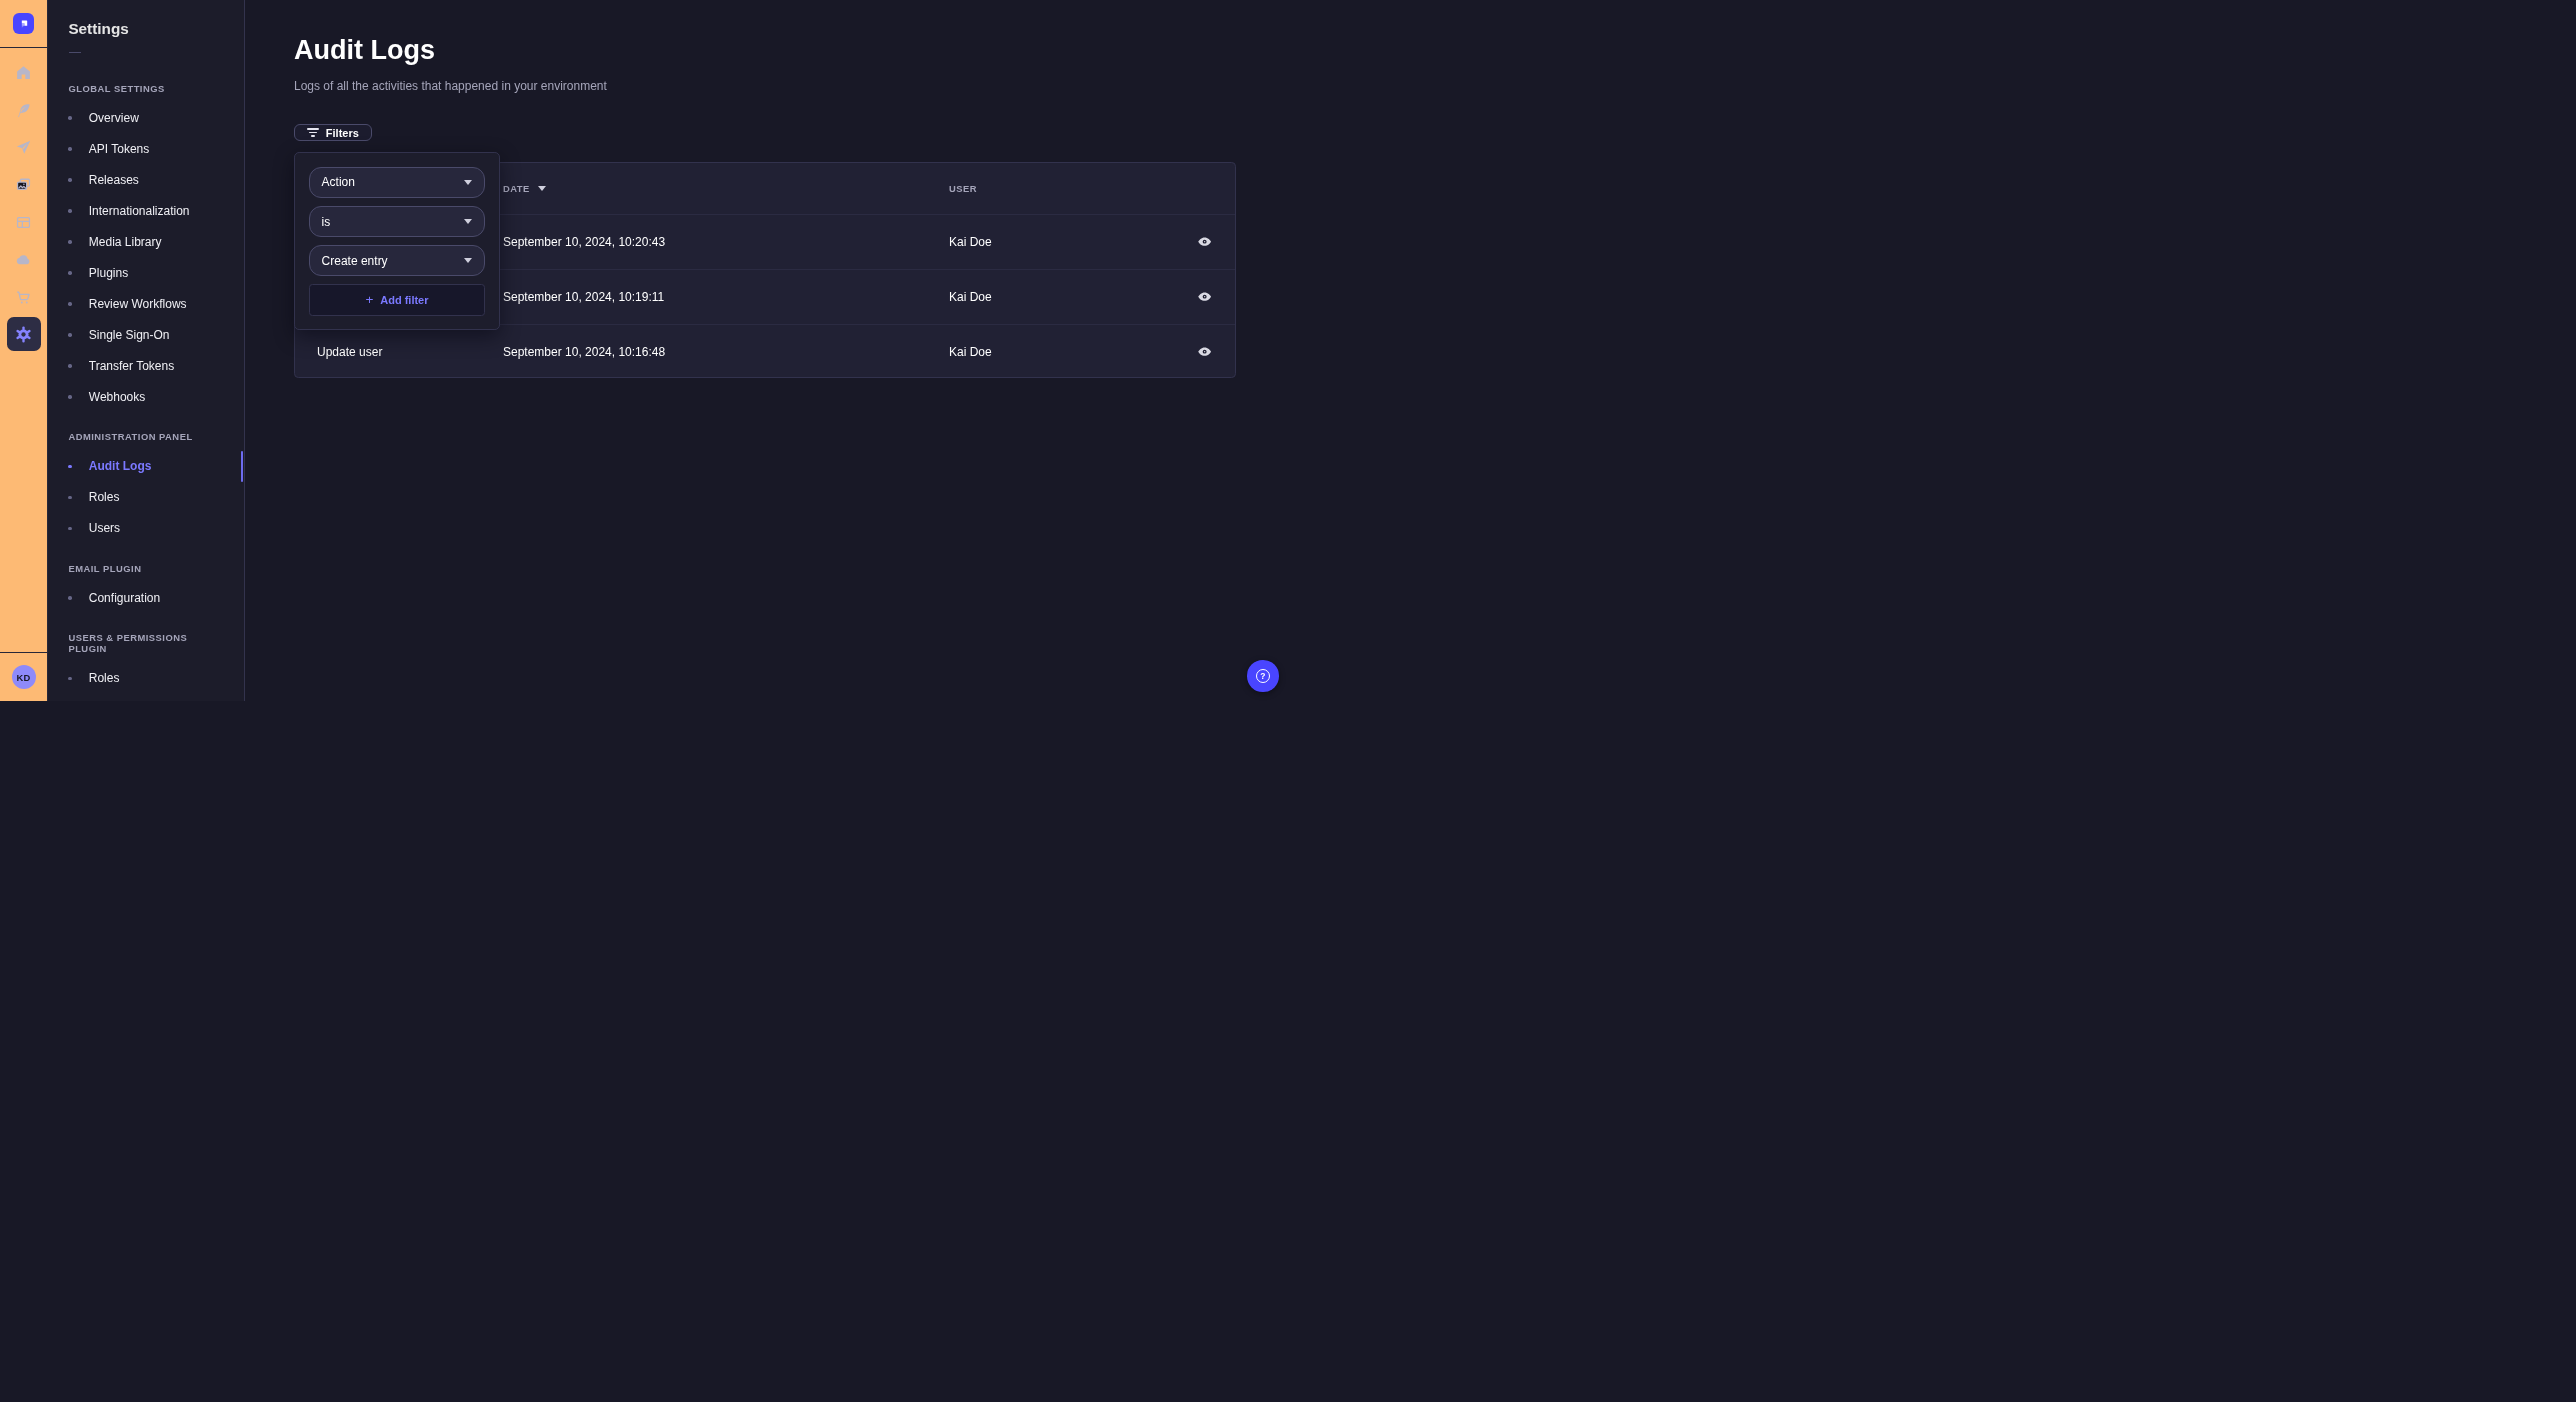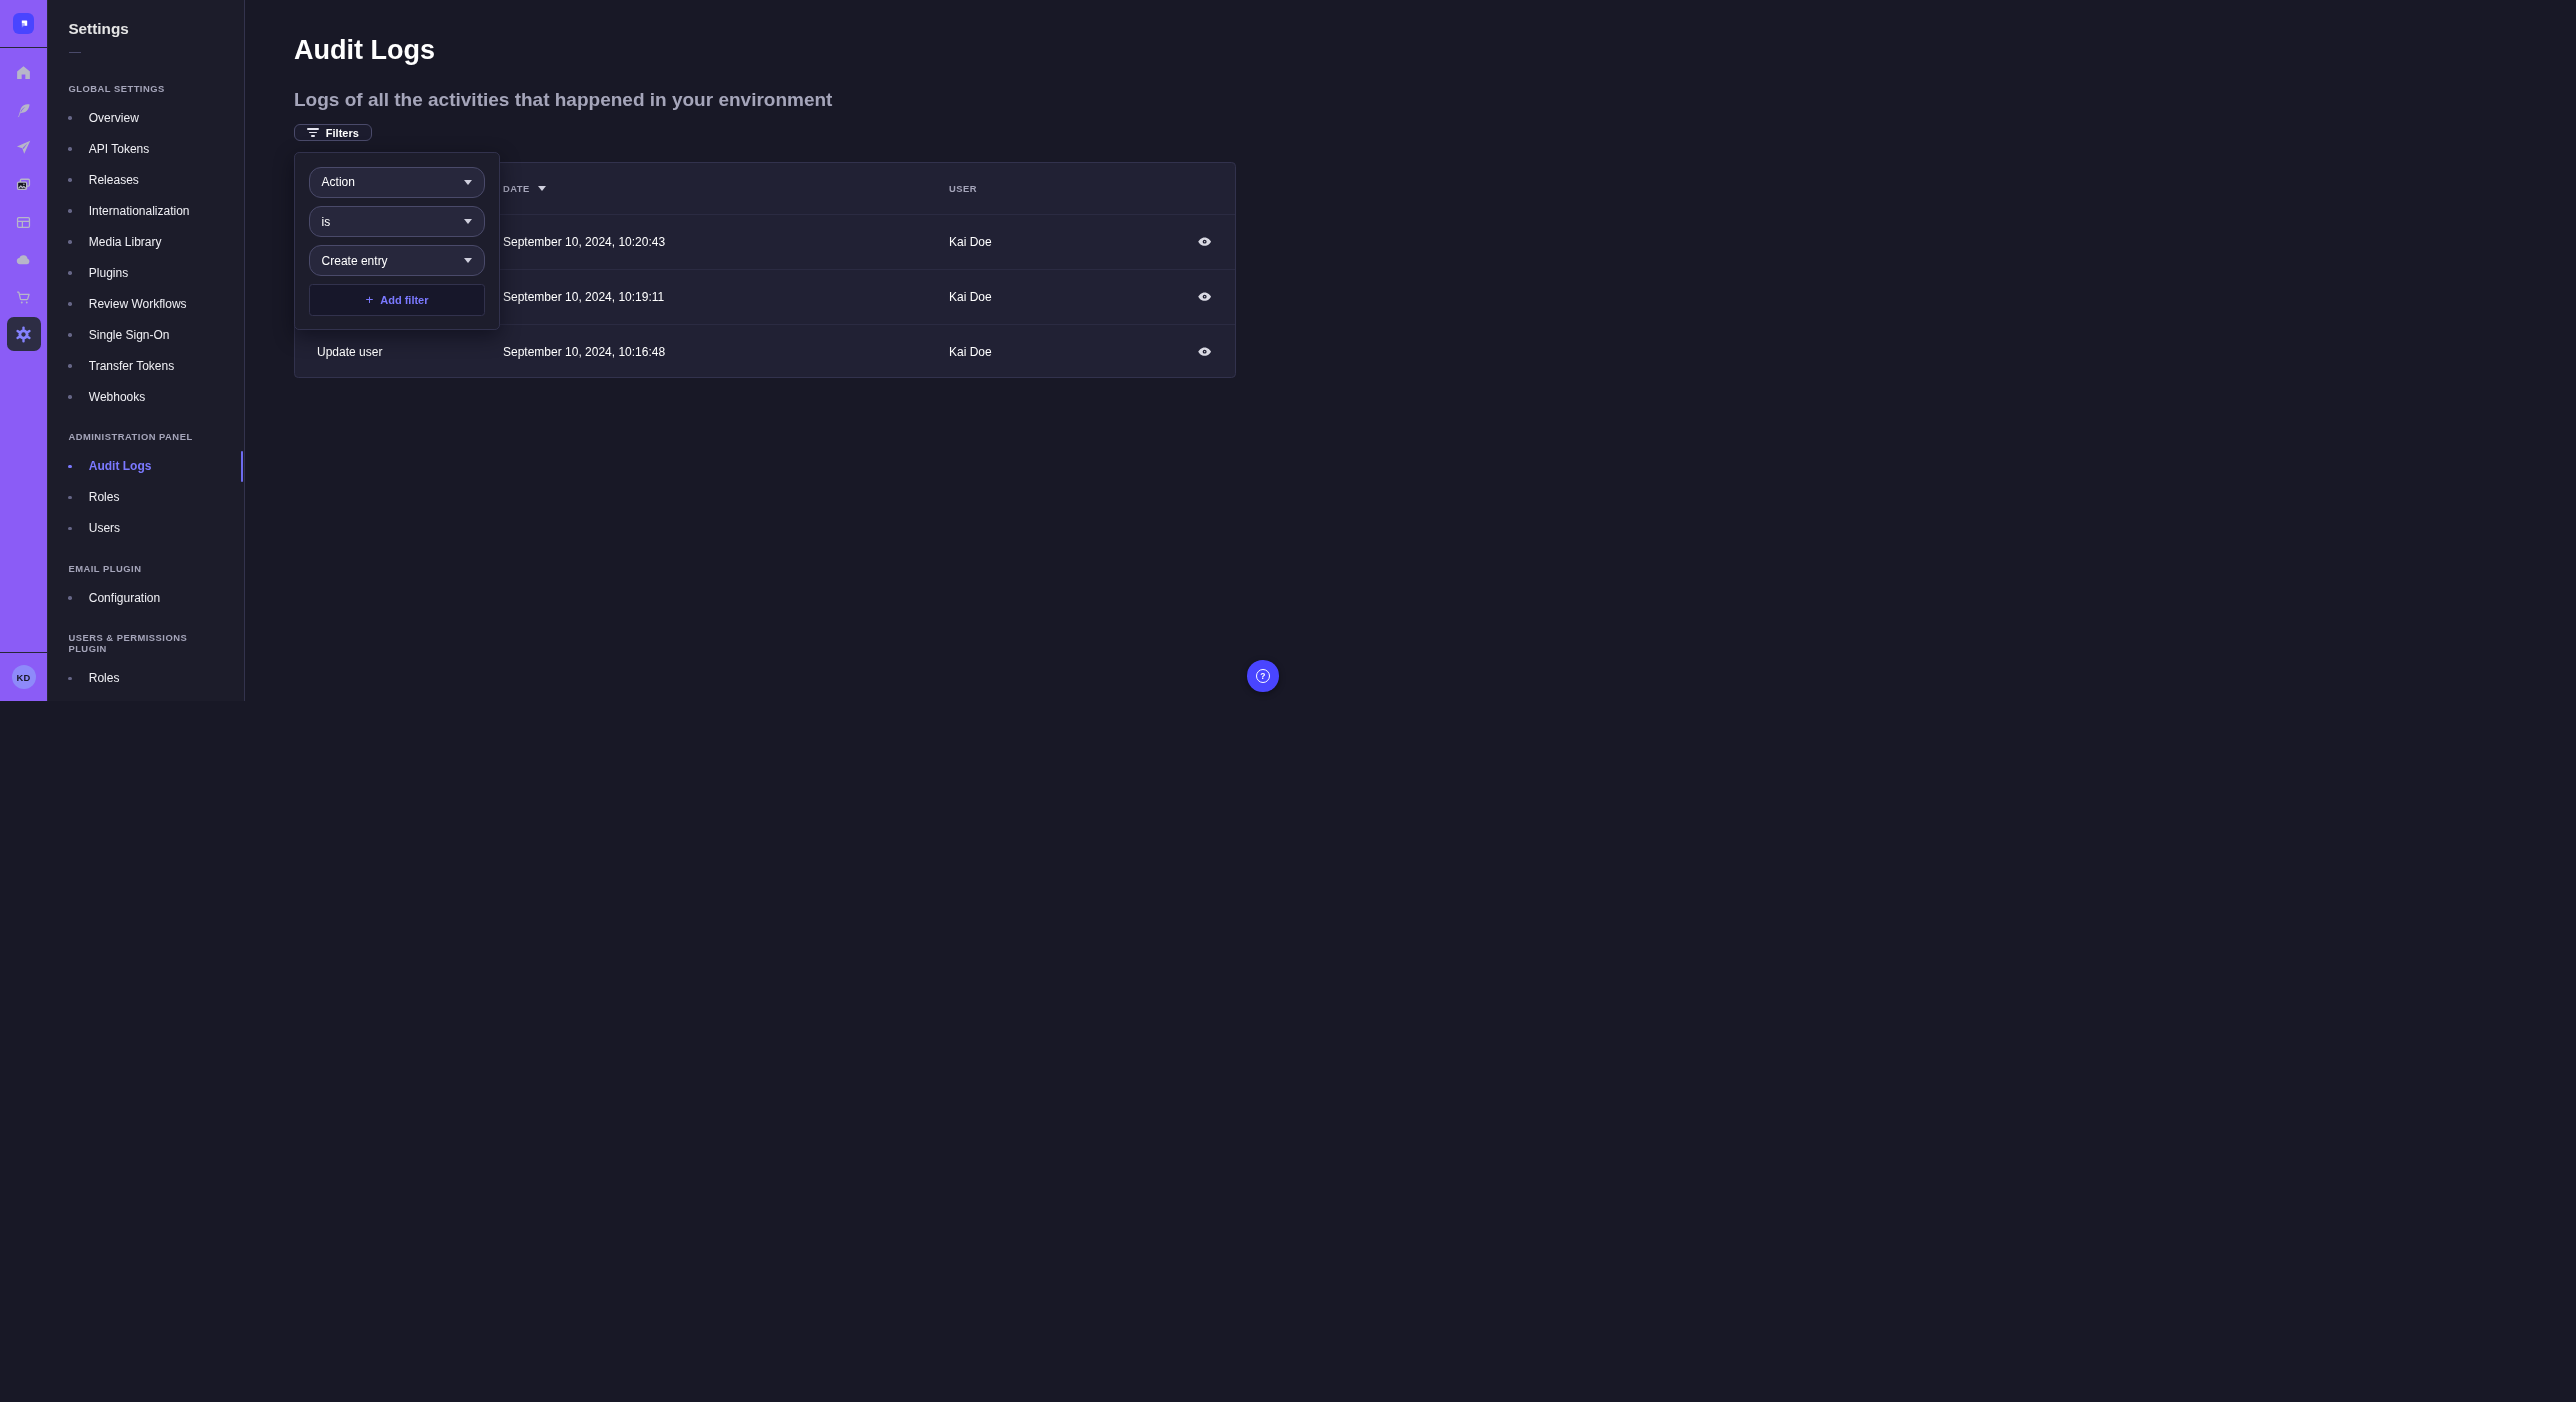--- a/index.html
+++ b/index.html
@@ -7,21 +7,21 @@
   body {
     font-family:"Liberation Sans", sans-serif;
     background:#181826;
     color:#ffffff;
     overflow:hidden;
     position:relative;
   }
   
   .rail {
     position:absolute; left:0; top:0; bottom:0; width:48px;
-    background:#8b5cf6; border-right:0.9px solid #272738; z-index:20;
+    background:#fdba74; border-right:0.9px solid #272738; z-index:20;
   }
   .rail-top {
     height:48px; border-bottom:0.9px solid #272738;
     display:grid; place-items:center;
   }
   .logo-btn {
     width:20.4px; height:20.4px; border-radius:6px; background:#4945ff;
     display:grid; place-items:center; cursor:pointer;
   }
   .rail-icons { padding-top:7.7px; display:flex; flex-direction:column; align-items:center; gap:3.4px; }
@@ -62,21 +62,21 @@
   .side-item.active { color:#7b79ff; font-weight:600; }
   .side-item.active .dot { background:#7b79ff; }
   .side-item.active::after {
     content:""; position:absolute; right:0.9px; top:0; bottom:0;
     width:2.6px; border-radius:1.7px; background:#6d6bf0;
   }
   
   .main { position:absolute; left:245px; top:0; right:0; bottom:0; background:#181826; }
   .page-head { position:absolute; left:49px; top:34px; }
   .page-title { font-size:27px; font-weight:700; line-height:32px; color:#ffffff; }
-  .page-subtitle { margin-top:23px; font-size:19px; color:#a5a5ba;font-weight:bold; }
+  .page-subtitle { margin-top:13px; font-size:12px; color:#a5a5ba; }
 
   .filters-btn {
     position:absolute; left:49px; top:124px; height:17px;
     display:inline-flex; align-items:center; gap:6.8px; padding:0 12px;
     background:#1c1c2e; border:0.9px solid #4a4a6a; border-radius:6px;
     color:#ffffff; font-size:11px; font-weight:600; cursor:pointer;
   }
   .filter-glyph { display:flex; flex-direction:column; align-items:center; gap:2.1px; }
   .filter-glyph i { display:block; height:1.7px; border-radius:0.9px; background:#e6e6f0; }
   .filter-glyph i:nth-child(1){ width:12px; }

